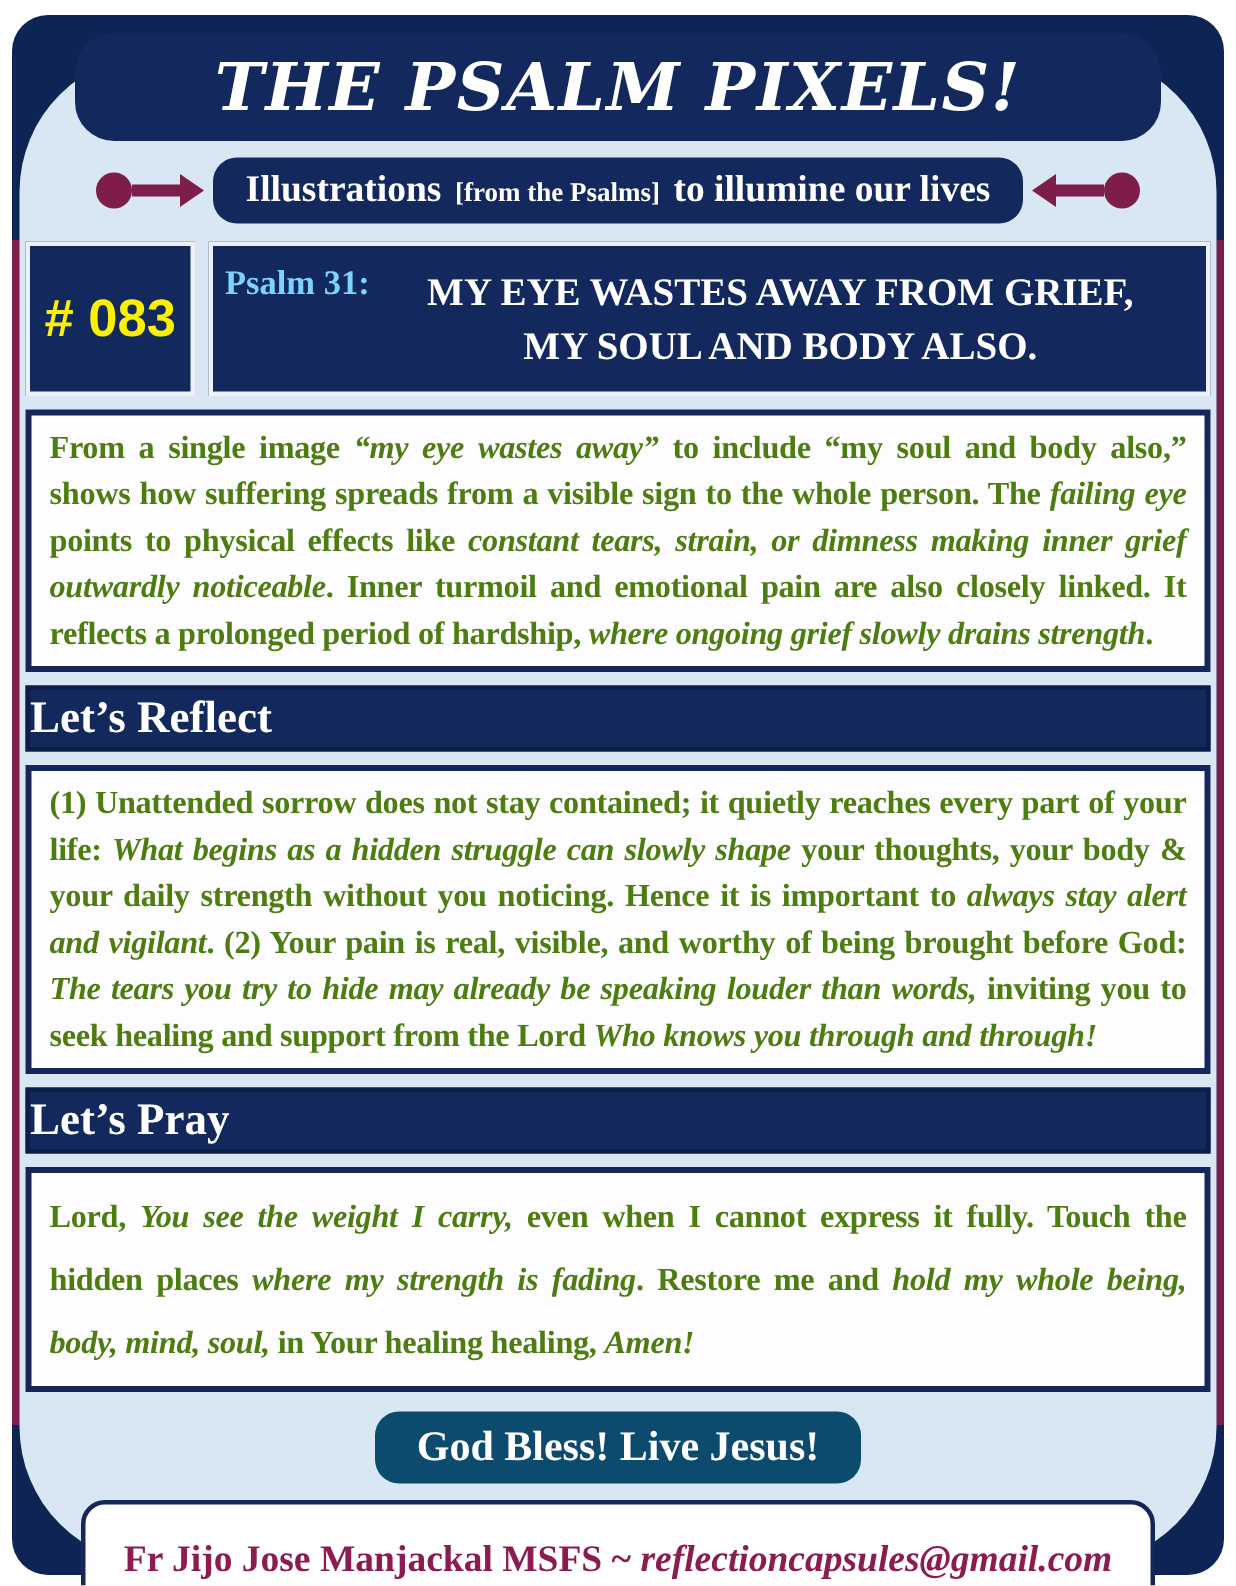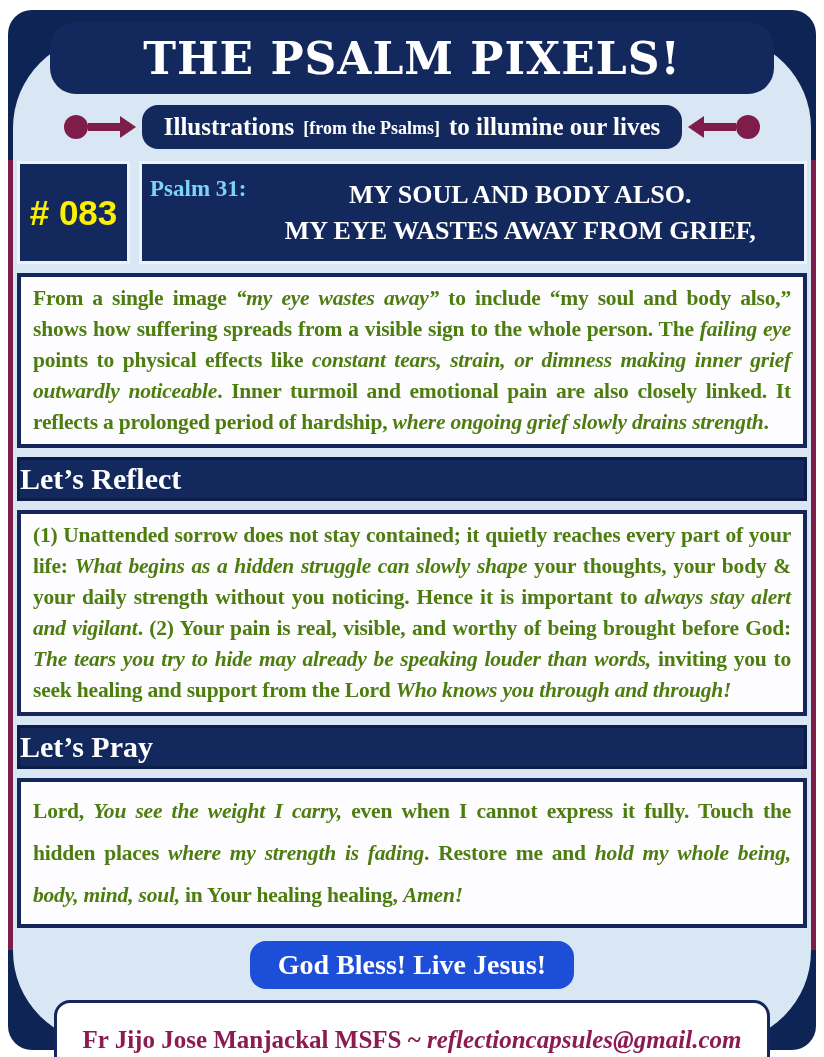--- a/index.html
+++ b/index.html
@@ -9,21 +9,21 @@
   .card { position:absolute; left:8px; right:8px; top:10px; bottom:7px;
           background:#0e2454; border-radius:24px; }
   .maroon-edge { position:absolute; width:5px; top:150px; bottom:100px; background:#7e1c4a; }
   .maroon-edge.left { left:0; }
   .maroon-edge.right { right:0; }
   .panel { position:absolute; left:5px; right:5px; top:26px; bottom:7px;
            background:#d9e7f5; border-radius:92px; }
   .content { position:absolute; left:9px; right:9px; top:0; }
 
   .title-box { margin:12px 33px 0; height:72px; border-radius:26px; background:#13295d;
-               display:flex; align-items:center; justify-content:center; }
+               display:flex; align-items:center; justify-content:center;font-style:italic; }
   .title-text { color:#ffffff; font-family:"DejaVu Serif", serif; font-weight:bold;
                 font-size:44px; letter-spacing:1px; }
 
   .subtitle-row { margin-top:11px; height:44px; display:flex; align-items:center; justify-content:center; }
   .arrow { display:flex; align-items:center; width:72px; flex:none; }
   .arrow .dot { width:24px; height:24px; border-radius:50%; background:#7e1c4a; flex:none; }
   .arrow .shaft { height:8px; background:#7e1c4a; flex:1; }
   .arrow .head-right { width:0; height:0; border-top:11px solid transparent; border-bottom:11px solid transparent;
                        border-left:16px solid #7e1c4a; }
   .arrow .head-left { width:0; height:0; border-top:11px solid transparent; border-bottom:11px solid transparent;
@@ -47,21 +47,21 @@
               color:#4d7c0f; font-weight:bold; font-size:21.5px; line-height:31px;
               text-align:justify; letter-spacing:-0.2px; }
   .text-box.pray { line-height:42px; padding:8px 12px; }
   .it { font-style:italic; }
 
   .section-bar { margin-top:9px; background:#13295d; border:3px solid #0c1d48; height:44px;
                  display:flex; align-items:center; justify-content:flex-start; }
   .section-bar-text { color:#ffffff; font-weight:bold; font-size:30px; }
 
   .blessing-row { margin-top:13px; text-align:center; }
-  .blessing-box { display:inline-block; background:#1d4ed8; border-radius:16px; padding:8px 28px; }
+  .blessing-box { display:inline-block; background:#0c4a6e; border-radius:16px; padding:8px 28px; }
   .blessing-text { color:#ffffff; font-weight:bold; font-size:28px; }
 
   .footer-row { margin-top:11px; text-align:center; }
   .footer-box { display:inline-block; background:#ffffff; border:3px solid #15265a; border-radius:16px;
                 padding:23px 26px; color:#8c1b51; font-weight:bold; font-size:25px; white-space:nowrap; }
   .footer-email { font-style:italic; }
 </style>
 </head>
 <body>
 
@@ -95,22 +95,22 @@
         </span>
       </div>
 
       <div class="header-row">
         <div class="badge">
           <span class="badge-text"># 083</span>
         </div>
         <div class="quote-box">
           <span class="psalm-ref">Psalm 31:</span>
           <div class="quote-lines">
+            <span>MY EYE WASTES AWAY FROM GRIEF,</span>
             <span>MY SOUL AND BODY ALSO.</span>
-            <span>MY EYE WASTES AWAY FROM GRIEF,</span>
           </div>
         </div>
       </div>
 
       <div class="text-box"><span>From a single image </span><span class="it">“my eye wastes away”</span><span> to include “my soul and body also,” shows how suffering spreads from a visible sign to the whole person. The </span><span class="it">failing eye</span><span> points to physical effects like </span><span class="it">constant tears, strain, or dimness making inner grief outwardly noticeable</span><span>. Inner turmoil and emotional pain are also closely linked. It reflects a prolonged period of hardship, </span><span class="it">where ongoing grief slowly drains strength</span><span>.</span></div>
 
       <div class="section-bar">
         <span class="section-bar-text">Let’s Reflect</span>
       </div>
 

